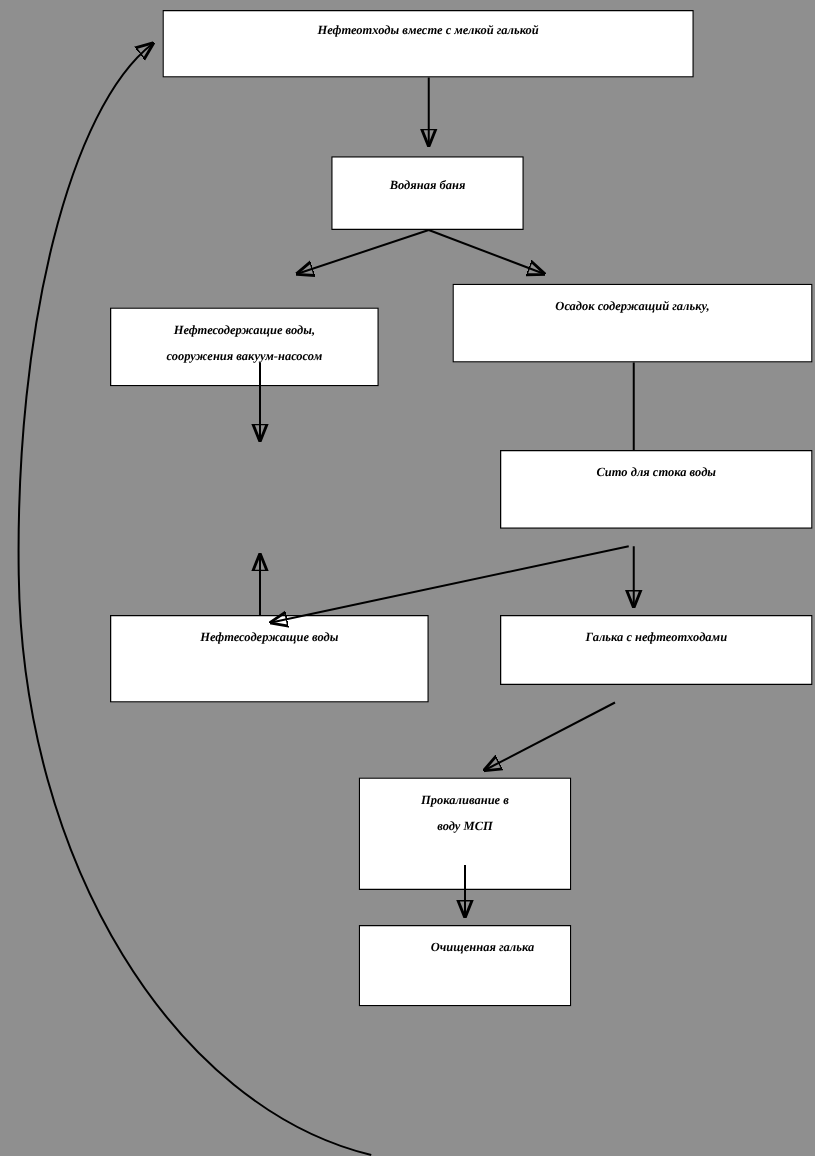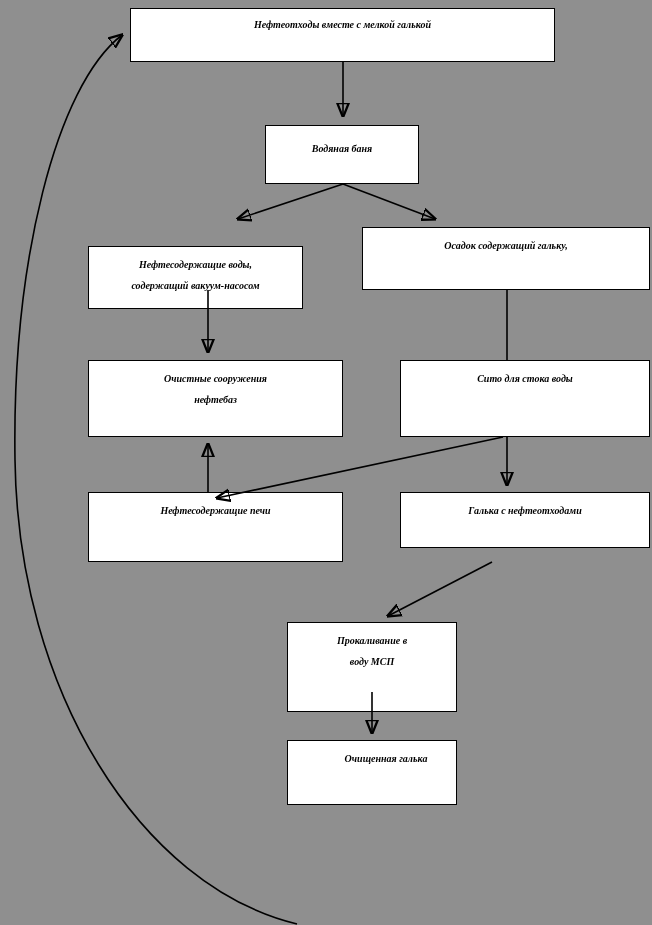--- a/index.html
+++ b/index.html
@@ -43,38 +43,34 @@
   <div class="box" style="left:130px; top:8px; width:425px; height:54px; padding-top:5px;">
     <span class="line">Нефтеотходы вместе с мелкой галькой</span>
   </div>
 
   <div class="box" style="left:265px; top:125px; width:154px; height:59px; padding-top:12px;">
     <span class="line">Водяная баня</span>
   </div>
 
   <div class="box" style="left:88px; top:227px; width:215px; height:63px;margin-top:19px;">
     <span class="line">Нефтесодержащие воды,</span>
-    <span class="line">содержащий вакуум-насосом</span>
+    <span class="line">сооружения вакуум-насосом</span>
   </div>
 
   <div class="box" style="left:362px; top:227px; width:288px; height:63px;">
     <span class="line">Осадок содержащий гальку,</span>
   </div>
 
-  <div class="box" style="left:88px; top:360px; width:255px; height:77px;">
-    <span class="line">Очистные сооружения</span>
-    <span class="line">нефтебаз</span>
-  </div>
 
-  <div class="box" style="left:400px; top:360px; width:250px; height:77px;">
+  <div class="box" style="left:400px; top:360px; width:250px; height:63px;">
     <span class="line">Сито для стока воды</span>
   </div>
 
   <div class="box" style="left:88px; top:492px; width:255px; height:70px;">
-    <span class="line">Нефтесодержащие печи</span>
+    <span class="line">Нефтесодержащие воды</span>
   </div>
 
   <div class="box" style="left:400px; top:492px; width:250px; height:56px;">
     <span class="line">Галька с нефтеотходами</span>
   </div>
 
   <div class="box" style="left:287px; top:622px; width:170px; height:90px;">
     <span class="line">Прокаливание в</span>
     <span class="line">воду МСП</span>
   </div>

